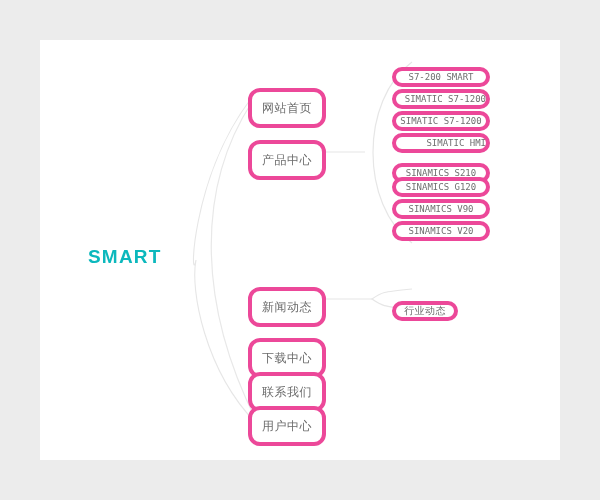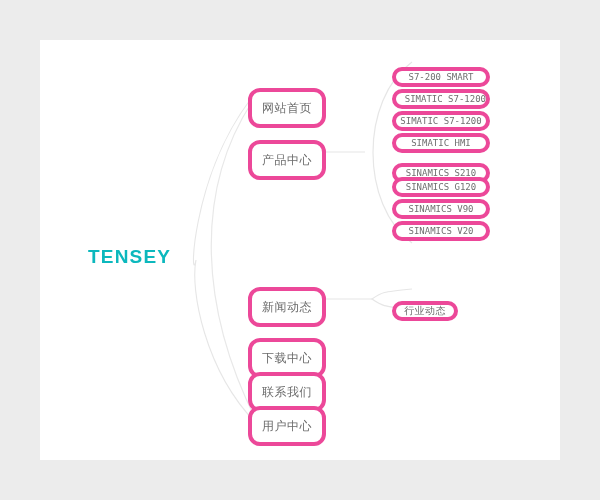--- a/index.html
+++ b/index.html
@@ -94,21 +94,21 @@
 
       <line x1="280" y1="112" x2="325" y2="112" stroke="#e6e6e6" stroke-width="1.2"></line>
 
       <path d="M 372 22 C 320 60, 320 165, 372 203" fill="none" stroke="#e6e6e6" stroke-width="1.2"></path>
 
       <line x1="280" y1="259" x2="332" y2="259" stroke="#e6e6e6" stroke-width="1.2"></line>
 
       <path d="M 372 249 C 342 252, 342 252, 332 259 C 342 266, 342 266, 372 270" fill="none" stroke="#e6e6e6" stroke-width="1.2"></path>
     </svg>
 
-    <div class="brand">TENSEY</div>
+    <div class="brand">SMART</div>
 
     <div class="pill pill-main" style="left:208px; top:48px;">
       <span>网站首页</span>
     </div>
 
     <div class="pill pill-main" style="left:208px; top:247px;">
       <span>新闻动态</span>
     </div>
 
     <div class="pill pill-main" style="left:208px; top:100px;">
@@ -129,21 +129,21 @@
 
     <div class="pill pill-sub pill-prod" style="left:352px; top:27px;">
       <span>S7-200 SMART</span>
     </div>
     <div class="pill pill-sub pill-prod" style="left:352px; top:49px;justify-content:flex-end;">
       <span>SIMATIC S7-1200</span>
     </div>
     <div class="pill pill-sub pill-prod" style="left:352px; top:71px;">
       <span>SIMATIC S7-1200</span>
     </div>
-    <div class="pill pill-sub pill-prod" style="left:352px; top:93px;">
+    <div class="pill pill-sub pill-prod" style="left:352px; top:93px;justify-content:flex-end;">
       <span>SIMATIC HMI</span>
     </div>
     <div class="pill pill-sub pill-prod" style="left:352px; top:115px;margin-top:8px;">
       <span>SINAMICS S210</span>
     </div>
     <div class="pill pill-sub pill-prod" style="left:352px; top:137px;">
       <span>SINAMICS G120</span>
     </div>
     <div class="pill pill-sub pill-prod" style="left:352px; top:159px;">
       <span>SINAMICS V90</span>

